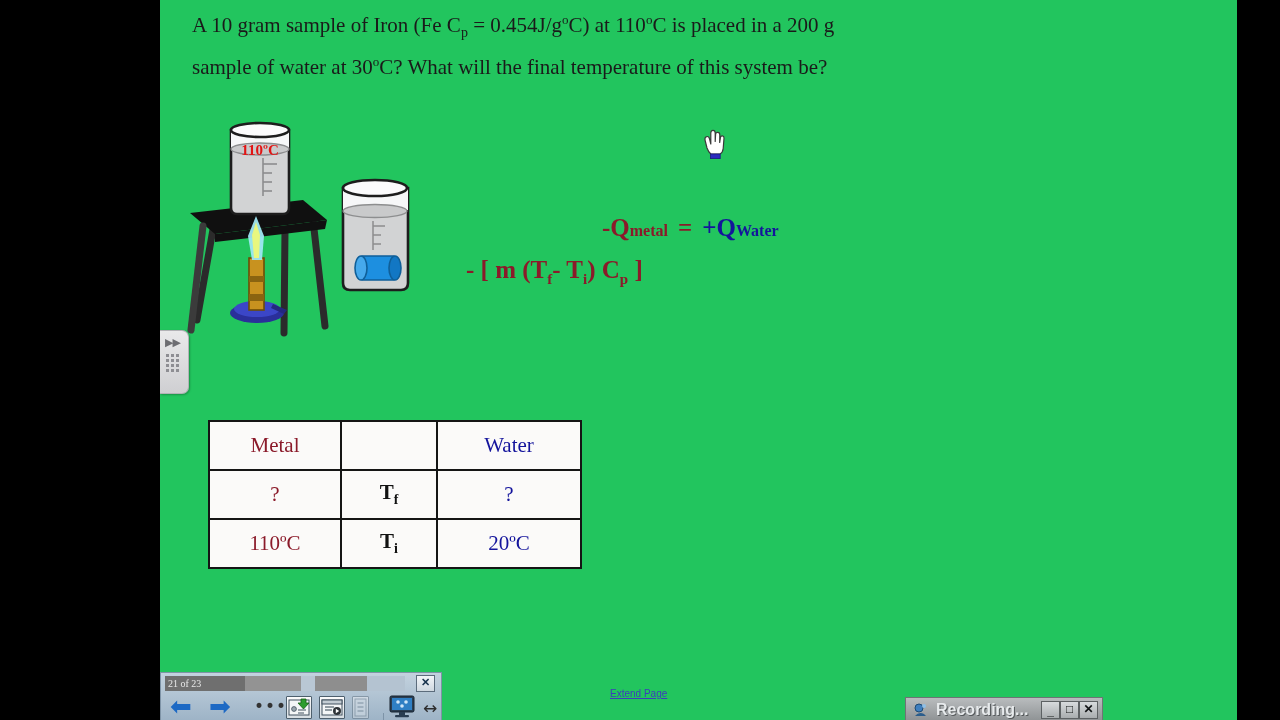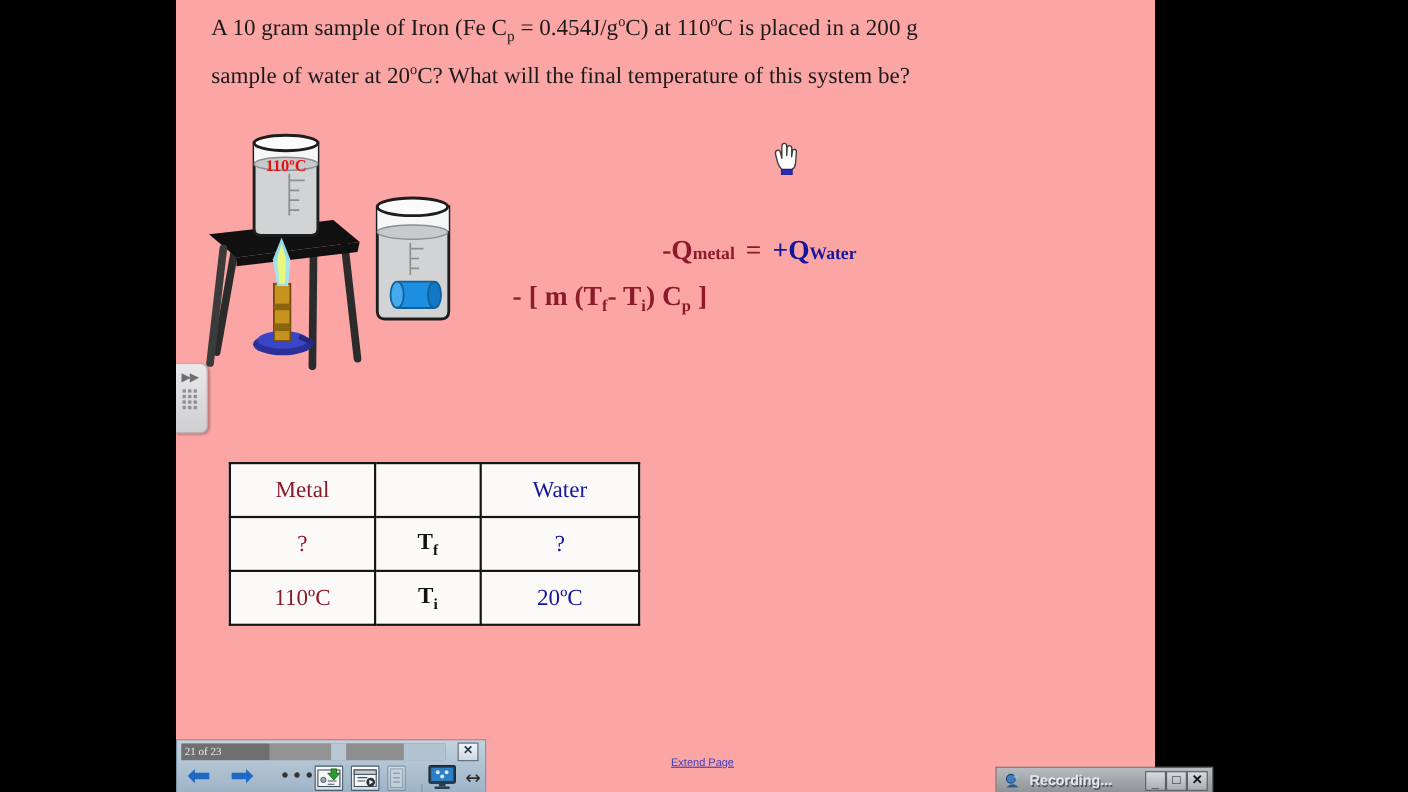--- a/index.html
+++ b/index.html
@@ -4,22 +4,22 @@
 <style>
   html,body{margin:0;padding:0;}
   body{
     width:1280px;height:720px;overflow:hidden;
     background:#000;
     font-family:"Liberation Serif", serif;
     position:relative;
   }
   
   #stage{
-    position:absolute;left:160px;top:0;width:890px;height:720px;
-    background:#fca5a5;
+    position:absolute;left:160px;top:0;width:1077px;height:720px;
+    background:#22c55e;
   }
   
   #title{
     position:absolute;left:32px;top:8px;width:900px;
     font-size:21px;line-height:34px;color:#1a1a1a;
     font-family:"Liberation Serif", serif;
   }
   #title sub{font-size:14px;}
   .deg{font-size:13px;vertical-align:super;line-height:0;}
 
@@ -126,42 +126,42 @@
          background:linear-gradient(180deg,#fdfdfd,#d7dde2);border-radius:1px;}
 
   
   #recwin{
     position:absolute;left:905px;top:697px;width:196px;height:23px;
     background:linear-gradient(180deg,#b9bcbe,#8e9294);
     border:1px solid #6f7375;
   }
   #rec-title{
     position:absolute;left:30px;top:3px;height:17px;line-height:17px;
-    font-size:13px;font-weight:bold;color:#e7eaec;
+    font-size:16px;font-weight:bold;color:#e7eaec;
     font-family:"Liberation Sans", sans-serif;
     text-shadow:1px 1px 0 #54585a;
   }
   #rec-ico{position:absolute;left:7px;top:5px;width:15px;height:14px;}
   .wbtn{
     position:absolute;top:3px;width:17px;height:16px;
     background:linear-gradient(180deg,#d8dbdd,#a9adaf);
     border:1px solid #5d6163;
     font-size:12px;color:#101314;font-weight:bold;
     text-align:center;line-height:14px;
     font-family:"Liberation Sans", sans-serif;
   }
 </style>
 </head>
 <body>
 
 <div id="stage">
 
   <div id="title">
     <span><span>A 10 gram sample of Iron (Fe C</span><sub>p</sub><span> = 0.454J/g</span><span class="deg">o</span><span>C) at 110</span><span class="deg">o</span><span>C is placed in a 200 g</span></span><br>
-    <span><span>sample of water at 20</span><span class="deg">o</span><span>C?  What will the final temperature of this system be?</span></span>
+    <span><span>sample of water at 30</span><span class="deg">o</span><span>C?  What will the final temperature of this system be?</span></span>
   </div>
 
   <svg id="apparatus" viewBox="0 0 245 245">
 
     <g stroke="#2b2b2b" stroke-width="7" stroke-linecap="round" fill="none">
       <line x1="30" y1="110" x2="12" y2="212"></line>
       <line x1="128" y1="112" x2="140" y2="218"></line>
       <line x1="100" y1="122" x2="99" y2="225"></line>
     </g>
 

